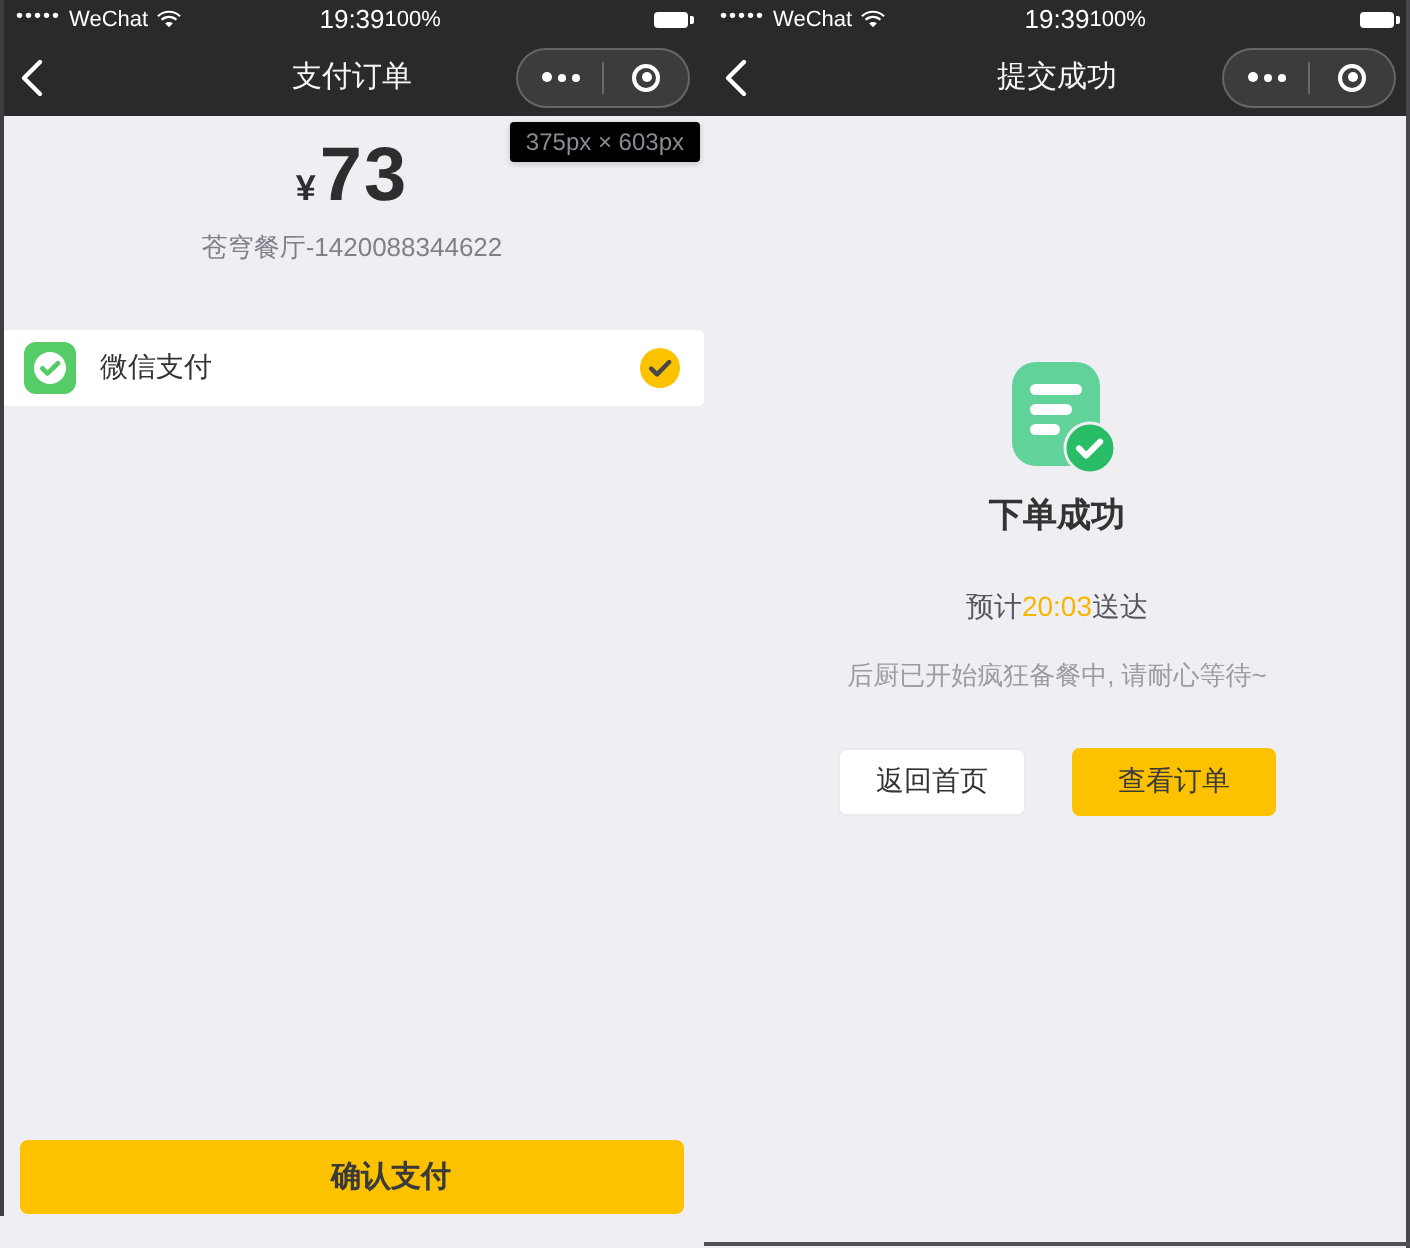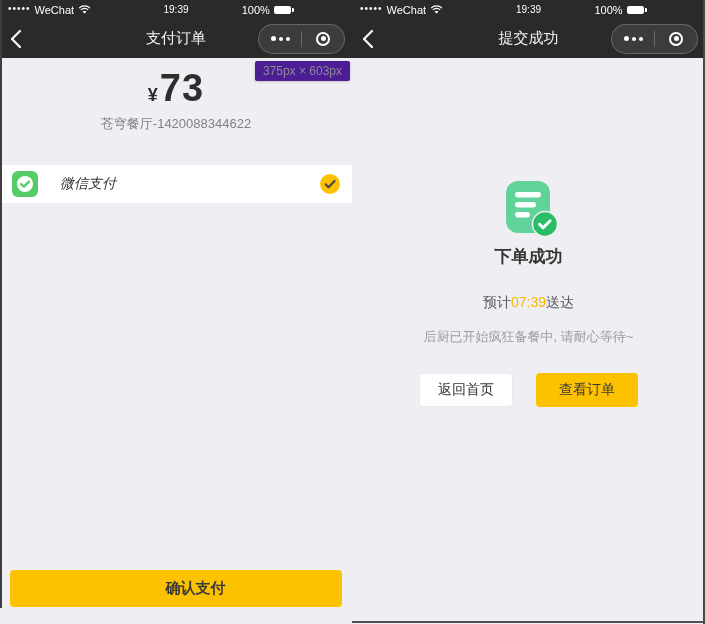--- a/index.html
+++ b/index.html
@@ -8,50 +8,50 @@
   .stage { width:705px; height:624px; display:flex; background:#efeff3; position:relative; overflow:hidden; }
   .screen { position:relative; height:624px; background:#efeff3; overflow:hidden; }
   .screen-left  { width:352px; }
   .screen-right { width:353px; }
 
   
   .statusbar { height:19px; background:#2a2a2a; color:#fff; display:flex; align-items:center; padding:0 8px; font-size:11px; }
   .sb-left { flex:1; display:flex; align-items:center; gap:4px; }
   .sb-dots { font-size:10px; letter-spacing:1px; line-height:1; position:relative; top:-1px; }
   .sb-carrier { font-size:11px; }
-  .sb-time { flex:0 0 auto; font-size:10px; }
-  .sb-right { flex:1; display:flex; align-items:center; justify-content:center; gap:4px; }
+  .sb-time { flex:0 0 auto; font-size:13px; }
+  .sb-right { flex:1; display:flex; align-items:center; justify-content:space-between; gap:4px; }
   .battery { display:inline-block; width:17px; height:8px; background:#fff; border-radius:2px; position:relative; }
   .battery::after { content:""; position:absolute; right:-3px; top:2px; width:2px; height:4px; background:#fff; border-radius:0 1px 1px 0; }
 
   
   .navbar { height:39px; background:#2a2a2a; position:relative; display:flex; align-items:center; }
   .back-btn { margin-left:10px; display:flex; align-items:center; cursor:pointer; }
   .nav-title { position:absolute; left:50%; transform:translateX(-50%); color:#f5f5f5; font-size:15px; }
   .capsule { position:absolute; right:7px; top:50%; transform:translateY(-50%); width:87px; height:30px; border-radius:15px; background:#3c3c3e; border:1px solid rgba(255,255,255,0.22); display:flex; align-items:center; }
   .cap-more { flex:1; display:flex; align-items:center; justify-content:center; gap:3px; cursor:pointer; }
   .cap-more i { width:4px; height:4px; border-radius:50%; background:#fff; }
   .cap-more i:first-child { width:5px; height:5px; }
   .cap-divider { width:1px; height:16px; background:#6a6a6c; }
   .cap-exit { flex:1; display:flex; align-items:center; justify-content:center; cursor:pointer; }
   .cap-exit .ring { width:14px; height:14px; border:2px solid #fff; border-radius:50%; display:flex; align-items:center; justify-content:center; }
   .cap-exit .dot { width:5px; height:5px; background:#fff; border-radius:50%; }
 
   
-  .size-tooltip { position:absolute; top:61px; right:2px; background:#4c1d95; color:#8b8b94; font-size:12px; padding:3px 8px; border-radius:2px; box-shadow:0 1px 3px rgba(0,0,0,0.18); z-index:5; }
+  .size-tooltip { position:absolute; top:61px; right:2px; background:#000000; color:#8b8b94; font-size:12px; padding:3px 8px; border-radius:2px; box-shadow:0 1px 3px rgba(0,0,0,0.18); z-index:5; }
 
   
   .pay-main { text-align:center; }
   .countdown { margin-top:52px; font-size:13px; color:#80808a; }
   .price { margin-top:9px; color:#2e2e2e; }
   .currency { font-size:18px; font-weight:700; margin-right:2px; }
   .amount { font-size:38px; font-weight:700; letter-spacing:1px; }
   .order-no { margin-top:5px; font-size:13px; color:#80808a; }
   .pay-row { margin-top:32px; background:#fff; height:38px; display:flex; align-items:center; padding:0 12px; border-radius:3px; cursor:pointer; }
-  .pay-label { margin-left:22px; font-size:14px; color:#333;font-style:italic; }
+  .pay-label { margin-left:12px; font-size:14px; color:#333; }
   .pay-check { margin-left:auto; display:flex; }
   .confirm-btn { position:absolute; left:10px; bottom:17px; width:332px; height:37px; background:#fcc200; border:none; border-radius:4px; font-size:15px; font-weight:700; color:#3a3a3a; font-family:inherit; cursor:pointer;padding-left:39px; }
 
   
   .success-main { text-align:center; }
   .success-icon { margin-top:122px; display:inline-block; }
   .success-title { margin-top:1px; font-size:17px; font-weight:600; color:#333; }
   .eta { margin-top:26px; font-size:14px; color:#55555e; }
   .eta-time { color:#f8b500; }
   .note { margin-top:16px; font-size:13px; color:#9b9ba1; }
@@ -182,21 +182,21 @@
         <svg width="62" height="60" viewBox="0 0 62 60">
           <rect x="8" y="1" width="44" height="52" rx="12" fill="#62d29b"></rect>
           <rect x="17" y="12" width="26" height="5.5" rx="2.75" fill="#fff"></rect>
           <rect x="17" y="22" width="21" height="5.5" rx="2.75" fill="#fff"></rect>
           <rect x="17" y="32" width="15" height="5.5" rx="2.75" fill="#fff"></rect>
           <circle cx="47" cy="44" r="12.5" fill="#29bd68" stroke="#efeff3" stroke-width="1.5"></circle>
           <path d="M41.5 44.2 l3.6 3.6 l7 -7" fill="none" stroke="#fff" stroke-width="3" stroke-linecap="round" stroke-linejoin="round"></path>
         </svg>
       </span>
       <p class="success-title">下单成功</p>
-      <p class="eta"><span>预计</span><span class="eta-time">07:39</span><span>送达</span></p>
+      <p class="eta"><span>预计</span><span class="eta-time">20:03</span><span>送达</span></p>
       <p class="note">后厨已开始疯狂备餐中, 请耐心等待~</p>
       <div class="btn-row">
         <button class="btn-home">返回首页</button>
         <button class="btn-order">查看订单</button>
       </div>
     </main>
 
     <span class="frame-right"></span>
     <span class="frame-bottom"></span>
   </section>

